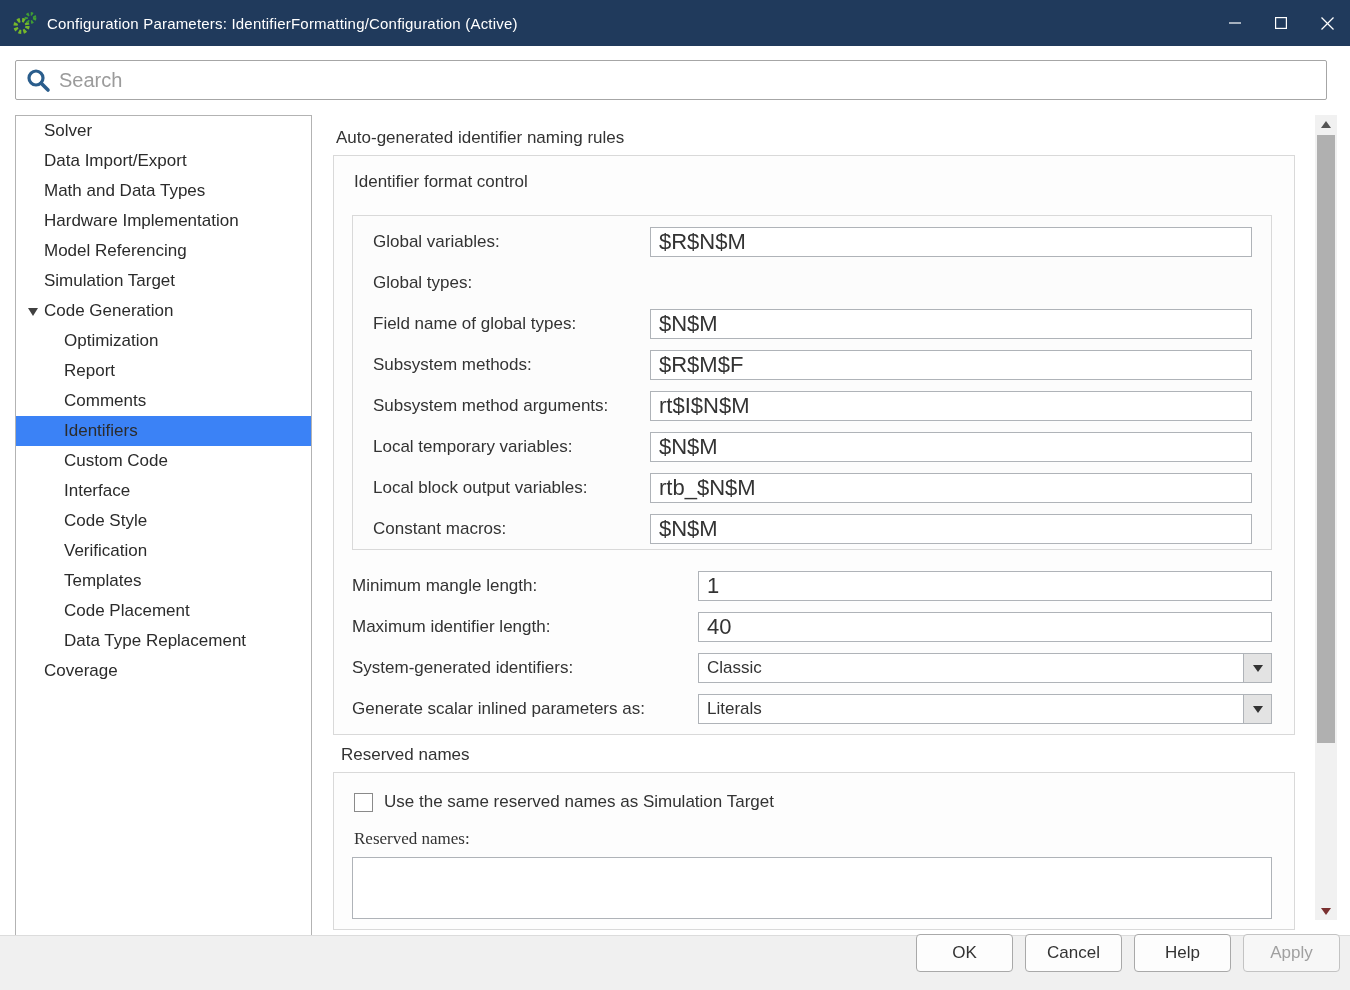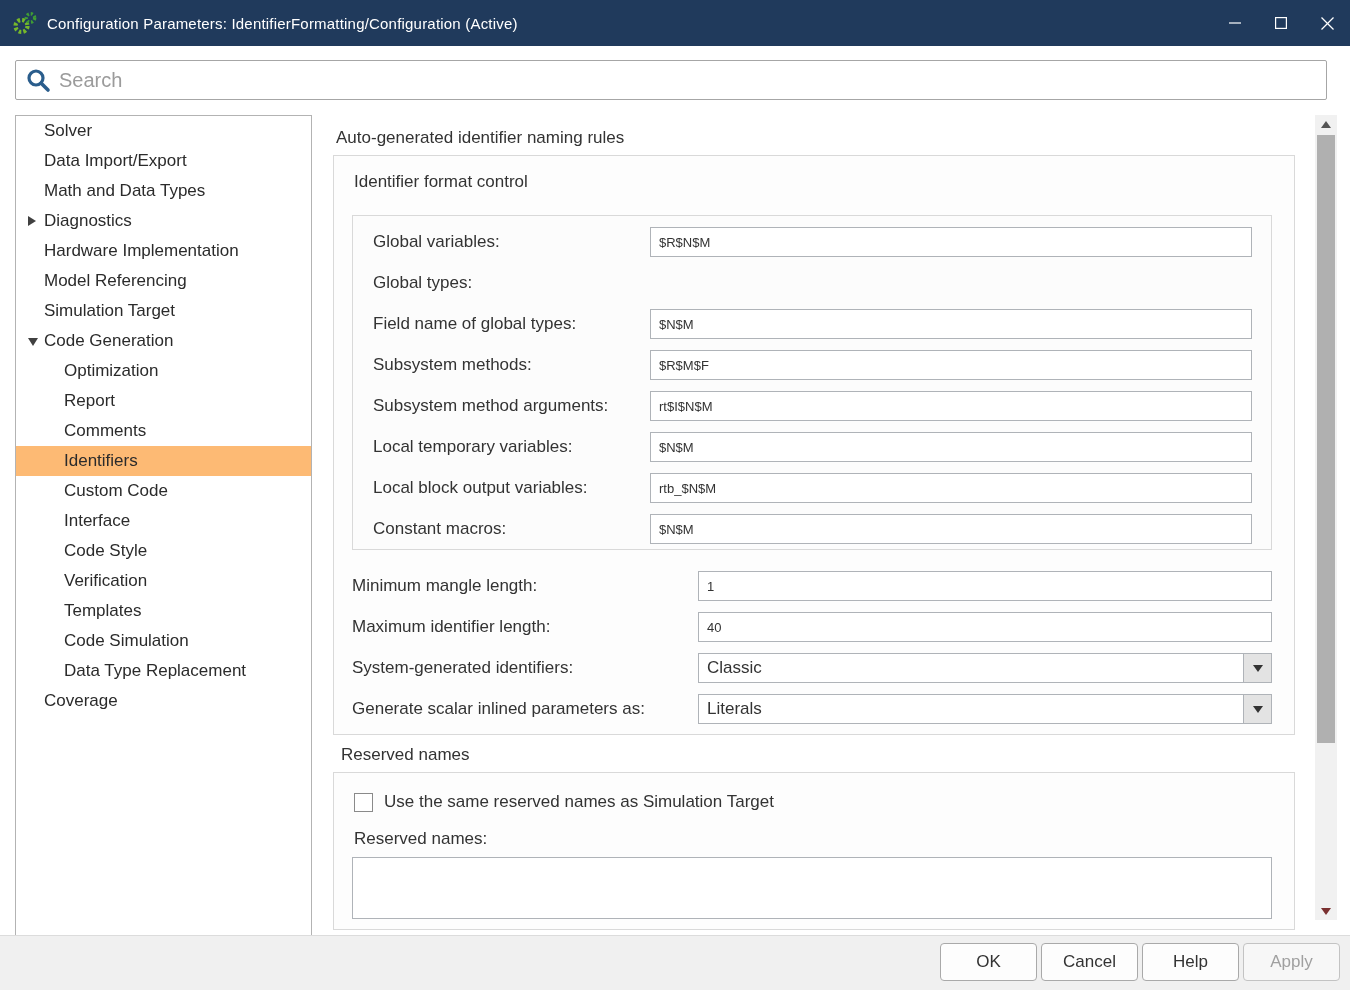--- a/index.html
+++ b/index.html
@@ -37,39 +37,39 @@
   .searchbar input::placeholder { color:#9b9b9b; }
 
   
   .sidebar {
     position:absolute; top:115px; left:15px; width:297px; height:906px;
     background:#fff; border:1px solid #b3b3b3; overflow:hidden; font-size:17px;
   }
   .ti { position:relative; height:30px; line-height:30px; white-space:nowrap; cursor:default; color:#2b2b2b; }
   .ti.lvl1 { padding-left:28px; }
   .ti.lvl2 { padding-left:48px; }
-  .ti.sel { background:#fdba74; }
+  .ti.sel { background:#3b82f6; }
   .caret { position:absolute; left:12px; top:50%; width:0; height:0; }
   .caret.right { margin-top:-5px; border-left:8px solid #404040; border-top:5px solid transparent; border-bottom:5px solid transparent; }
   .caret.down { margin-top:-3px; border-top:8px solid #404040; border-left:5px solid transparent; border-right:5px solid transparent; }
 
   
   .main { position:absolute; top:115px; left:333px; width:962px; height:815px; overflow:hidden; }
   .section-title { font-size:17px; margin:13px 0 7px 3px; color:#333; }
   .panel { background:#fdfdfd; border:1px solid #d9d9d9; }
   .panel.format { padding:14px 22px 12px 18px; height:580px; }
   .group-title { font-size:17px; color:#333; margin:2px 0 23px 2px; }
   .innerpanel { background:#fcfcfc; border:1px solid #d9d9d9; padding:11px 19px 10px 20px; height:335px; }
 
   .frow { display:flex; align-items:center; height:30px; margin-bottom:11px; }
   .frow:last-child { margin-bottom:0; }
   .flabel { flex:0 0 277px; font-size:17px; color:#333; }
   .tinput {
     flex:1 1 auto; height:30px; border:1px solid #afb3b8; background:#fff;
-    font-family:"Liberation Sans", sans-serif; font-size:13px; color:#333;
+    font-family:"Liberation Sans", sans-serif; font-size:22px; color:#333;
     padding:0 8px; outline:none; min-width:0;
   }
 
   .srow { display:flex; align-items:center; height:30px; margin-bottom:11px; }
   .slabel { flex:0 0 346px; font-size:17px; color:#333; }
   .settings { margin-top:21px; }
 
   .select {
     flex:1 1 auto; height:30px; border:1px solid #afb3b8; background:#fff;
     display:flex; align-items:center; min-width:0; cursor:default;
@@ -79,40 +79,40 @@
     flex:0 0 28px; align-self:stretch; background:#e3e3e3; border-left:1px solid #afb3b8;
     display:flex; align-items:center; justify-content:center;
   }
   .tri-down { width:0; height:0; border-top:7px solid #333; border-left:5px solid transparent; border-right:5px solid transparent; }
 
   
   .panel.reserved { margin-top:7px; padding:13px 22px 12px 18px; height:158px; }
   .cbrow { display:flex; align-items:flex-end; margin:2px 0 11px 2px; height:24px; }
   .checkbox { width:19px; height:19px; border:1px solid #8a8a8a; background:#fff; margin-right:11px; flex:0 0 auto; }
   .cblabel { font-size:17px; color:#333; }
-  .rn-label { font-size:17px; color:#333; margin:17px 0 8px 2px; }
+  .rn-label { font-size:17px; color:#333; margin:17px 0 8px 2px;font-family:Liberation Serif, serif; }
   .rn-area {
     display:block; width:100%; height:62px; resize:none; outline:none;
     border:1px solid #afb3b8; background:#fff; font-family:"Liberation Sans", sans-serif; font-size:16px;
   }
 
   
   .vscroll { position:absolute; top:115px; left:1315px; width:22px; height:805px; background:#f1f1f1; }
   .sb-btn { position:absolute; left:0; width:22px; height:18px; display:flex; align-items:center; justify-content:center; background:#f1f1f1; }
   .sb-up { top:0; } .sb-down { bottom:0; }
   .sb-tri-up { width:0; height:0; border-bottom:7px solid #555; border-left:5px solid transparent; border-right:5px solid transparent; }
   .sb-tri-dn { width:0; height:0; border-top:7px solid #7a3030; border-left:5px solid transparent; border-right:5px solid transparent; }
   .sb-thumb { position:absolute; left:2px; width:18px; top:20px; height:608px; background:#b0b0b0; }
 
   
   .footer {
     position:absolute; left:0; right:0; bottom:0; height:55px;
     background:#f0f0f0; border-top:1px solid #dcdcdc;
   }
-  .footer .btns { position:absolute; right:10px; bottom:9px; display:flex; gap:4px;margin-top:8px; }
+  .footer .btns { position:absolute; right:10px; bottom:18px; display:flex; gap:12px;margin-top:8px; }
   .btn {
     width:97px; height:38px; background:#fdfdfd; border:1px solid #a9a9a9; border-radius:4px;
     font-family:"Liberation Sans", sans-serif; font-size:17px; color:#333; cursor:default;
   }
   .btn.disabled { color:#a0a0a0; border-color:#c3c3c3; background:#f7f7f7; }
 </style>
 </head>
 <body>
 
 <div class="titlebar">
@@ -146,35 +146,34 @@
     <circle cx="11" cy="11" r="7" fill="none" stroke="#2a5d8c" stroke-width="3.2"></circle>
     <line x1="16.2" y1="16.2" x2="23" y2="23" stroke="#2a5d8c" stroke-width="3.6" stroke-linecap="round"></line>
   </svg>
   <input type="text" placeholder="Search" style="">
 </div>
 
 <div class="sidebar">
   <div class="ti lvl1"><span>Solver</span></div>
   <div class="ti lvl1"><span>Data Import/Export</span></div>
   <div class="ti lvl1"><span>Math and Data Types</span></div>
-  <div class="ti lvl1"><span class="caret right"></span><span>Diagnostics</span></div>
   <div class="ti lvl1"><span>Hardware Implementation</span></div>
   <div class="ti lvl1"><span>Model Referencing</span></div>
   <div class="ti lvl1"><span>Simulation Target</span></div>
   <div class="ti lvl1"><span class="caret down"></span><span>Code Generation</span></div>
   <div class="ti lvl2"><span>Optimization</span></div>
   <div class="ti lvl2"><span>Report</span></div>
   <div class="ti lvl2"><span>Comments</span></div>
   <div class="ti lvl2 sel"><span>Identifiers</span></div>
   <div class="ti lvl2"><span>Custom Code</span></div>
   <div class="ti lvl2"><span>Interface</span></div>
   <div class="ti lvl2"><span>Code Style</span></div>
   <div class="ti lvl2"><span>Verification</span></div>
   <div class="ti lvl2"><span>Templates</span></div>
-  <div class="ti lvl2"><span>Code Simulation</span></div>
+  <div class="ti lvl2"><span>Code Placement</span></div>
   <div class="ti lvl2"><span>Data Type Replacement</span></div>
   <div class="ti lvl1"><span>Coverage</span></div>
 </div>
 
 <div class="main">
 
   <div class="section-title">Auto-generated identifier naming rules</div>
 
   <div class="panel format">
     <div class="group-title">Identifier format control</div>

